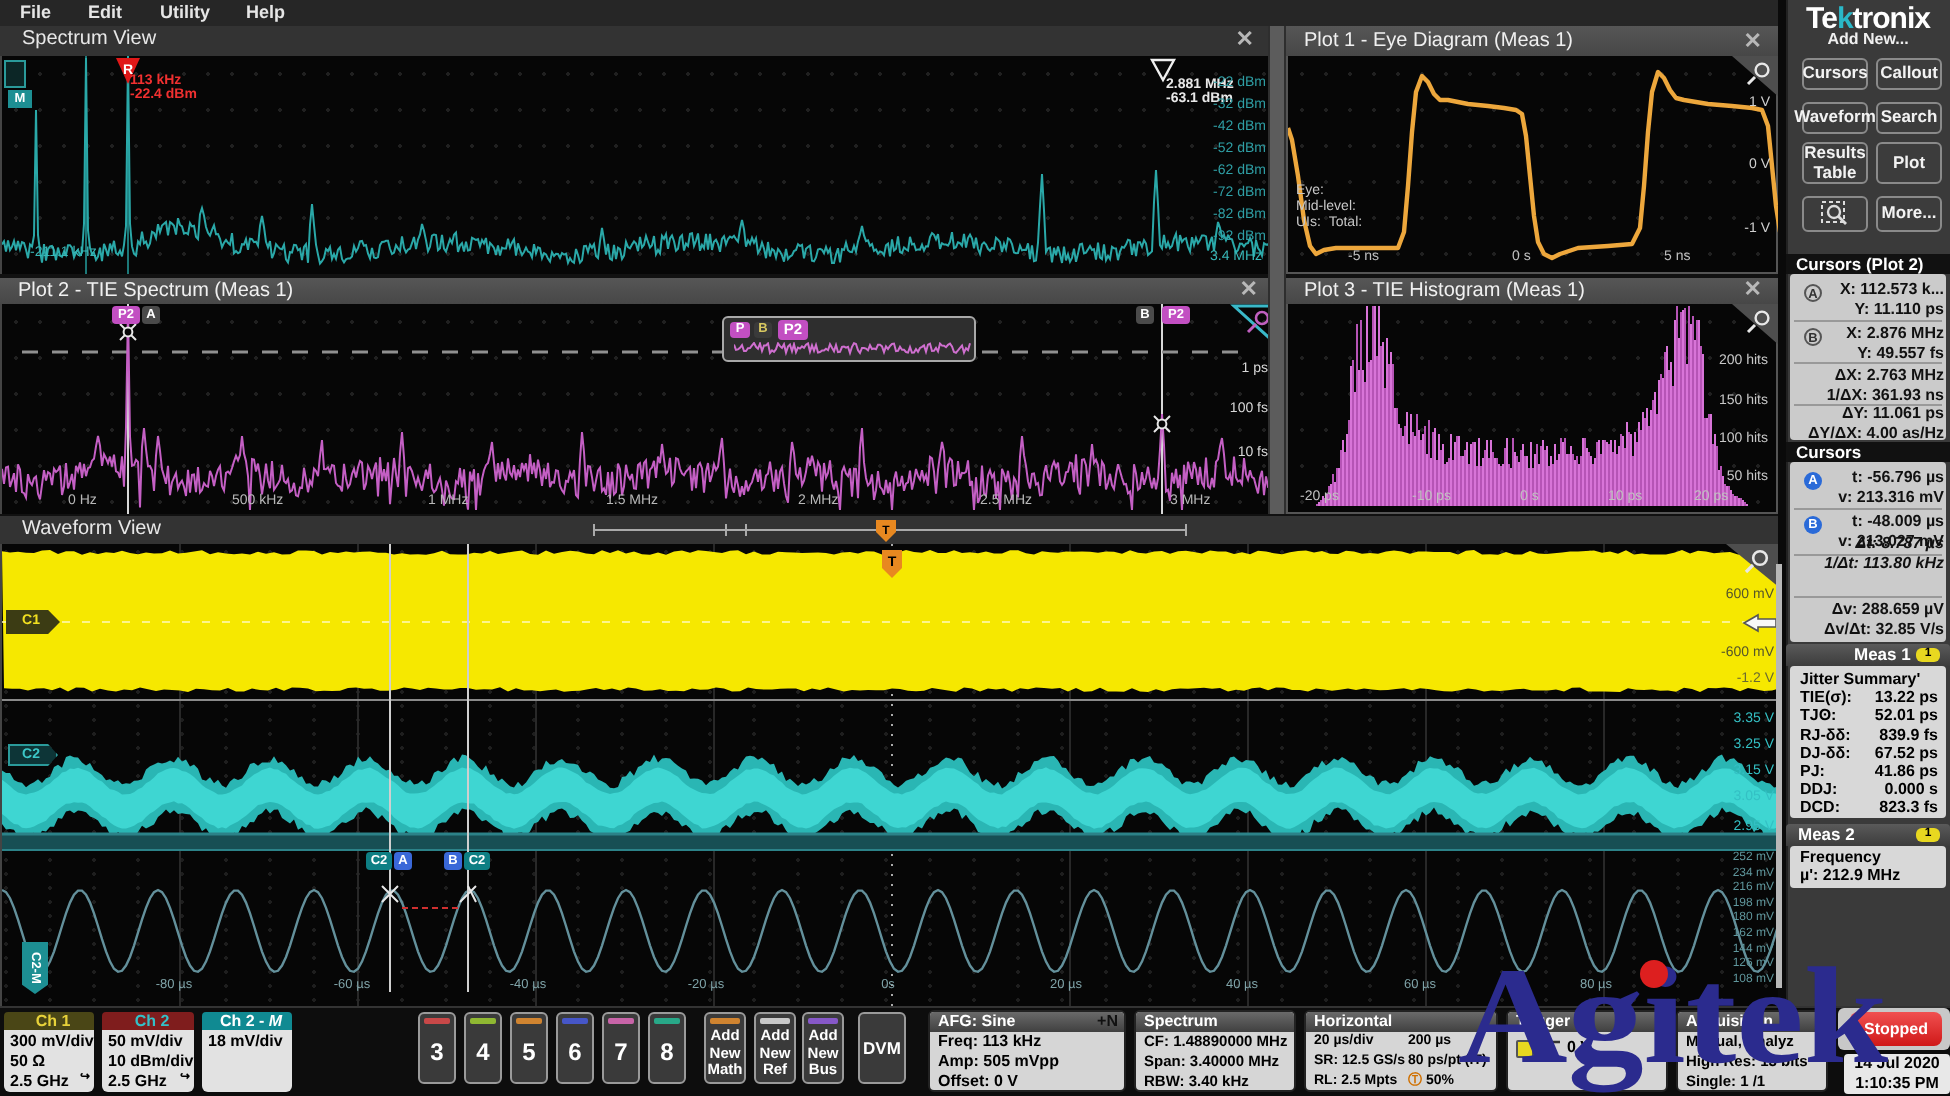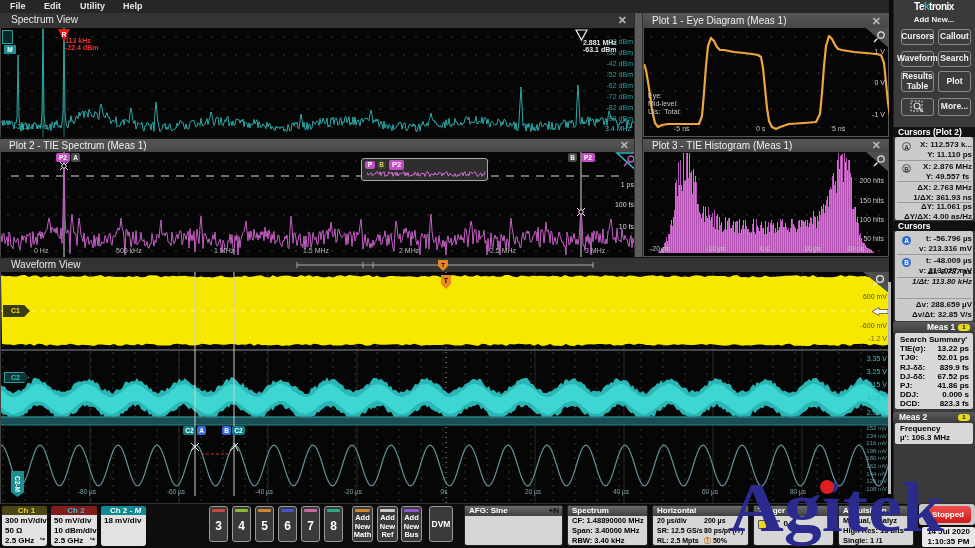--- a/index.html
+++ b/index.html
@@ -233,21 +233,21 @@
   <div class="abs" style="left:10px;top:199px;width:13px;height:26px;background:#1d8f93;clip-path:polygon(0 0,100% 0,100% 82%,50% 100%,0 82%);color:#fff;font-size:6.5px;font-weight:bold;writing-mode:vertical-rl;text-align:center;line-height:13px;">C2-M</div>
   <div class="badge" style="left:182px;top:154px;width:13px;height:9px;background:#0e7f84;line-height:9px;">C2</div>
   <div class="badge" style="left:196px;top:154px;width:9px;height:9px;background:#3a68d8;line-height:9px;">A</div>
   <div class="badge" style="left:221px;top:154px;width:9px;height:9px;background:#3a68d8;line-height:9px;">B</div>
   <div class="badge" style="left:231px;top:154px;width:13px;height:9px;background:#0e7f84;line-height:9px;">C2</div>
  </div>
 </div>
 
 <div class="abs" style="left:889px;top:0;width:4px;height:503px;background:#0a0a0a;"></div>
 <div class="abs" style="left:893px;top:0;width:82px;height:503px;background:#3a3a3a;border-left:1px solid #222;"></div>
-<div class="abs" style="left:893px;top:1px;width:82px;text-align:center;color:#fff;font-size:10px;font-weight:bold;letter-spacing:-0.5px;">Te<span style="color:#2ab8c8;">k</span>tronix</div>
+<div class="abs" style="left:893px;top:1px;width:82px;text-align:center;color:#fff;font-size:15px;font-weight:bold;letter-spacing:-0.5px;">Te<span style="color:#2ab8c8;">k</span>tronix</div>
 <div class="abs" style="left:893px;top:15px;width:82px;text-align:center;color:#f0f0f0;font-size:8px;font-weight:bold;">Add New...</div>
 <div class="sbtn" style="left:901px;top:29px;width:33px;height:16px;">Cursors</div>
 <div class="sbtn" style="left:938px;top:29px;width:33px;height:16px;">Callout</div>
 <div class="sbtn" style="left:901px;top:51px;width:33px;height:16px;">Waveform</div>
 <div class="sbtn" style="left:938px;top:51px;width:33px;height:16px;">Search</div>
 <div class="sbtn" style="left:901px;top:71px;width:33px;height:21px;">Results<br>Table</div>
 <div class="sbtn" style="left:938px;top:71px;width:33px;height:21px;">Plot</div>
 <div class="sbtn" style="left:901px;top:98px;width:33px;height:18px;">
     <svg width="16" height="14" viewBox="0 0 16 14">
       <rect x="1" y="1" width="11" height="10" fill="none" stroke="#ddd" stroke-width="1" stroke-dasharray="2,1.5"></rect>
@@ -255,40 +255,40 @@
       <line x1="9" y1="8" x2="13" y2="12" stroke="#ddd" stroke-width="1.4"></line>
     </svg>
   </div>
 <div class="sbtn" style="left:938px;top:98px;width:33px;height:18px;">More...</div>
 <div class="shdr" style="top:127px;height:10px;">Cursors (Plot 2)</div>
 <div class="sbody" style="top:137px;height:83px;"></div>
 <div class="cic" style="left:902px;top:142px;border:1.3px solid #555;color:#333;background:#cbcbcb;">A</div>
 <div class="crow" style="top:140px;">X: 112.573 k...<br>Y: 11.110 ps</div>
 <div class="sep" style="top:160px;"></div>
 <div class="cic" style="left:902px;top:164px;border:1.3px solid #555;color:#333;background:#cbcbcb;">B</div>
-<div class="crow" style="top:162px;text-align:center;">X: 2.876 MHz<br>Y: 49.557 fs</div>
+<div class="crow" style="top:162px;">X: 2.876 MHz<br>Y: 49.557 fs</div>
 <div class="sep" style="top:181px;"></div>
 <div class="crow" style="top:183px;">ΔX: 2.763 MHz<br>1/ΔX: 361.93 ns</div>
 <div class="sep" style="top:202px;"></div>
 <div class="crow" style="top:202px;">ΔY: 11.061 ps<br>ΔY/ΔX: 4.00 as/Hz</div>
 <div class="shdr" style="top:221px;height:10px;">Cursors</div>
 <div class="sbody" style="top:231px;height:90px;"></div>
 <div class="cic" style="left:902px;top:236px;background:#2a6ad8;color:#fff;">A</div>
 <div class="crow" style="top:234px;">t: -56.796 µs<br>v: 213.316 mV</div>
 <div class="sep" style="top:254px;"></div>
 <div class="cic" style="left:902px;top:258px;background:#2a6ad8;color:#fff;">B</div>
 <div class="crow" style="top:256px;">t: -48.009 µs<br>v: 213.027 mV</div>
 <div class="sep" style="top:277px;"></div>
 <div class="crow" style="top:267px;font-style:italic;">Δt: 8.787 µs<br>1/Δt: 113.80 kHz</div>
 <div class="sep" style="top:298px;"></div>
 <div class="crow" style="top:300px;">Δv: 288.659 µV<br>Δv/Δt: 32.85 V/s</div>
 <div class="mhdr" style="top:322px;height:11px;padding-left:34px;">Meas 1<span style="position:absolute;right:5px;top:2px;width:12px;height:7px;background:#e8d820;border-radius:3px;color:#000;font-size:6px;line-height:7px;text-align:center;">1</span></div>
 <div class="sbody" style="top:333px;height:76px;background:#d8d8d8;">
 <div class="mrow" style="padding-top:2px;">
-      <span>Search Summary'</span>
+      <span>Jitter Summary'</span>
     </div>
 <div class="mrow">
       <span>TIE(σ):</span>
       <span>13.22 ps</span>
     </div>
 <div class="mrow">
       <span>TJʘ:</span>
       <span>52.01 ps</span>
     </div>
 <div class="mrow">
@@ -311,21 +311,21 @@
       <span>DCD:</span>
       <span>823.3 fs</span>
     </div>
 </div>
 <div class="mhdr" style="top:412px;height:11px;">Meas 2<span style="position:absolute;right:5px;top:2px;width:12px;height:7px;background:#e8d820;border-radius:3px;color:#000;font-size:6px;line-height:7px;text-align:center;">1</span></div>
 <div class="sbody" style="top:423px;height:21px;background:#d8d8d8;">
 <div class="mrow" style="padding-top:1px;">
       <span>Frequency</span>
     </div>
 <div class="mrow">
-      <span>µ': 106.3 MHz</span>
+      <span>µ': 212.9 MHz</span>
     </div>
 </div>
 
 <div class="abs" style="left:0;top:503px;width:975px;height:45px;background:#0d0d0d;border-top:1px solid #333;"></div>
 
 <div class="chh" style="left:2px;top:506px;width:45px;height:9px;background:#4a4616;color:#e8d23a;">Ch 1</div>
 <div class="chb" style="left:2px;top:515px;width:45px;height:31px;">300 mV/div<br>50 Ω<br>2.5 GHz<span style="position:absolute;right:2px;bottom:2px;font-size:6px;">↪</span></div>
 <div class="chh" style="left:51px;top:506px;width:46px;height:9px;background:#7f1d1d;color:#34c0c8;">Ch 2</div>
 <div class="chb" style="left:51px;top:515px;width:46px;height:31px;">50 mV/div<br>10 dBm/div<br>2.5 GHz<span style="position:absolute;right:2px;bottom:2px;font-size:6px;">↪</span></div>
 <div class="chh" style="left:101px;top:506px;width:45px;height:9px;background:#108a92;color:#fff;">Ch 2 - <i>M</i></div>
@@ -366,20 +366,21 @@
 <div class="abtn" style="left:401px;">
     <div class="st" style="background:#8658c8;"></div>
     <div class="nm">Add<br>New<br>Bus</div>
   </div>
 <div class="abtn" style="left:429px;width:24px;">
     <div class="nm" style="top:13px;font-size:8.5px;">DVM</div>
   </div>
 
 <div class="bpan" style="left:464px;width:99px;">
  <div class="hd">AFG: Sine<span style="float:right;margin-right:3px;color:#111;">+N</span></div>
+ <div class="bl">Freq: 113 kHz<br>Amp: 505 mVpp<br>Offset: 0 V</div>
 </div>
 <div class="bpan" style="left:567px;width:81px;">
  <div class="hd">Spectrum</div>
  <div class="bl" style="font-size:7.5px;">CF: 1.48890000 MHz<br>Span: 3.40000 MHz<br>RBW: 3.40 kHz</div>
 </div>
 <div class="bpan" style="left:652px;width:97px;">
  <div class="hd">Horizontal</div>
  <div class="bl" style="font-size:7px;white-space:nowrap;line-height:10.2px;"><span style="display:inline-block;width:47px;">20 µs/div</span>200 µs<br><span style="display:inline-block;width:47px;">SR: 12.5 GS/s</span>80 ps/pt (IT)<br><span style="display:inline-block;width:47px;">RL: 2.5 Mpts</span><span style="color:#d07000;">Ⓣ</span> 50%</div>
 </div>
 <div class="bpan" style="left:753px;width:81px;">

